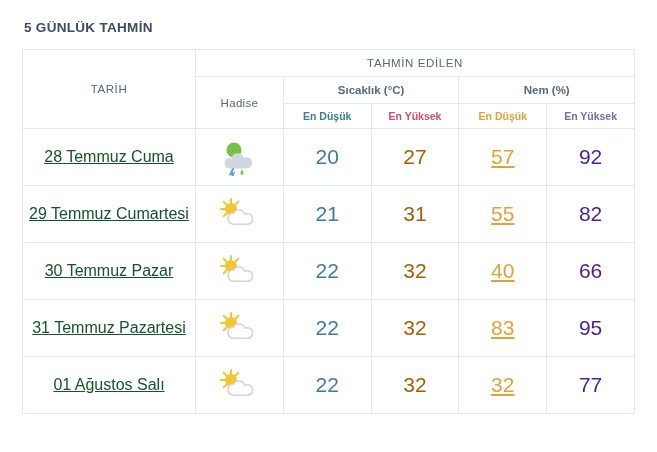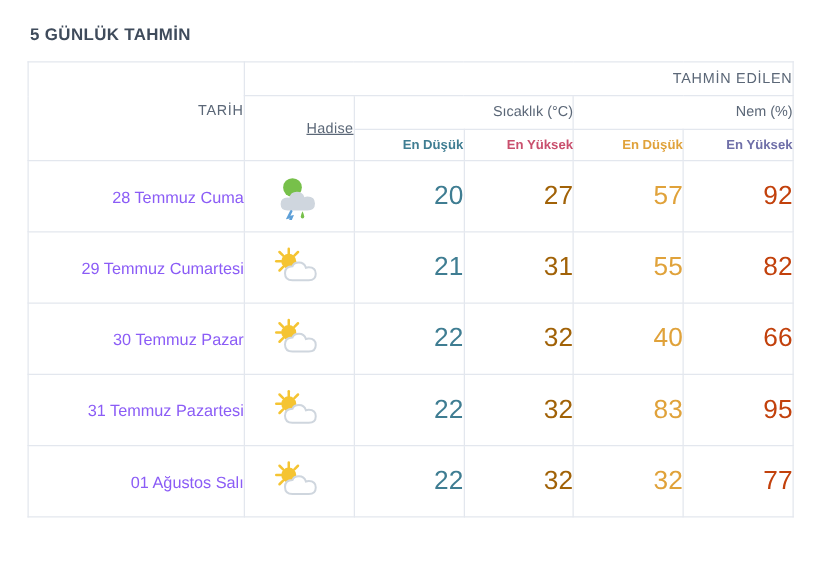--- a/index.html
+++ b/index.html
@@ -30,80 +30,80 @@
   }
   table.forecast {
     border-collapse: collapse;
     width: 613px;
     table-layout: fixed;
     background: #ffffff;
   }
   table.forecast th, table.forecast td {
     border: 1px solid #e3e7ee;
     padding: 0;
-    text-align: right;
+    text-align: center;
     vertical-align: middle;
   }
   .hdr-date {
     width: 172px;
     font-size: 11.5px;
     color: #5b6777;
     font-weight: normal;
     letter-spacing: 0.6px;
     height: 76px;
   }
   .hdr-hadise {
     width: 84px;
     font-size: 11.5px;
     color: #5b6777;
     font-weight: normal;
     letter-spacing: 0.3px;
-    text-decoration: underline;
   }
   .hdr-top {
     font-size: 11.5px;
     color: #5b6777;
     font-weight: normal;
     letter-spacing: 0.6px;
     height: 26px;
   }
   .hdr-group {
     font-size: 11.5px;
     color: #5b6777;
-    font-weight: normal;
+    font-weight: bold;
     height: 26px;
   }
   .hdr-sub {
     font-size: 10.5px;
     font-weight: bold;
     height: 24px;
   }
   .sub-lowt { color: #3f7d92; }
   .sub-hight { color: #c94f6d; }
   .sub-lowh { color: #e0a23a; }
   .sub-highh { color: #6f6fa8; }
 
   td.day {
-    font-size: 13px;
-    color: #8b5cf6;
+    font-size: 16px;
+    color: #14532d;
     height: 56px;
     padding-right: 14px;
     text-align: right;
+    text-decoration: underline;
   }
   td.icon-cell {
     height: 56px;
   }
   td.val {
     font-size: 21px;
     font-weight: normal;
   }
   .v-lowt { color: #3f7d92; margin-left: 40px; }
   .v-hight { color: #a16207; }
-  .v-lowh { color: #e0a23a; }
-  .v-highh { color: #c2410c; }
+  .v-lowh { color: #e0a23a; text-decoration: underline; }
+  .v-highh { color: #4c1d95; }
 
   .icon-wrap {
     display: flex;
     align-items: center;
     justify-content: center;
     height: 56px;
   }
   svg { display: block; }
 </style>
 </head>

